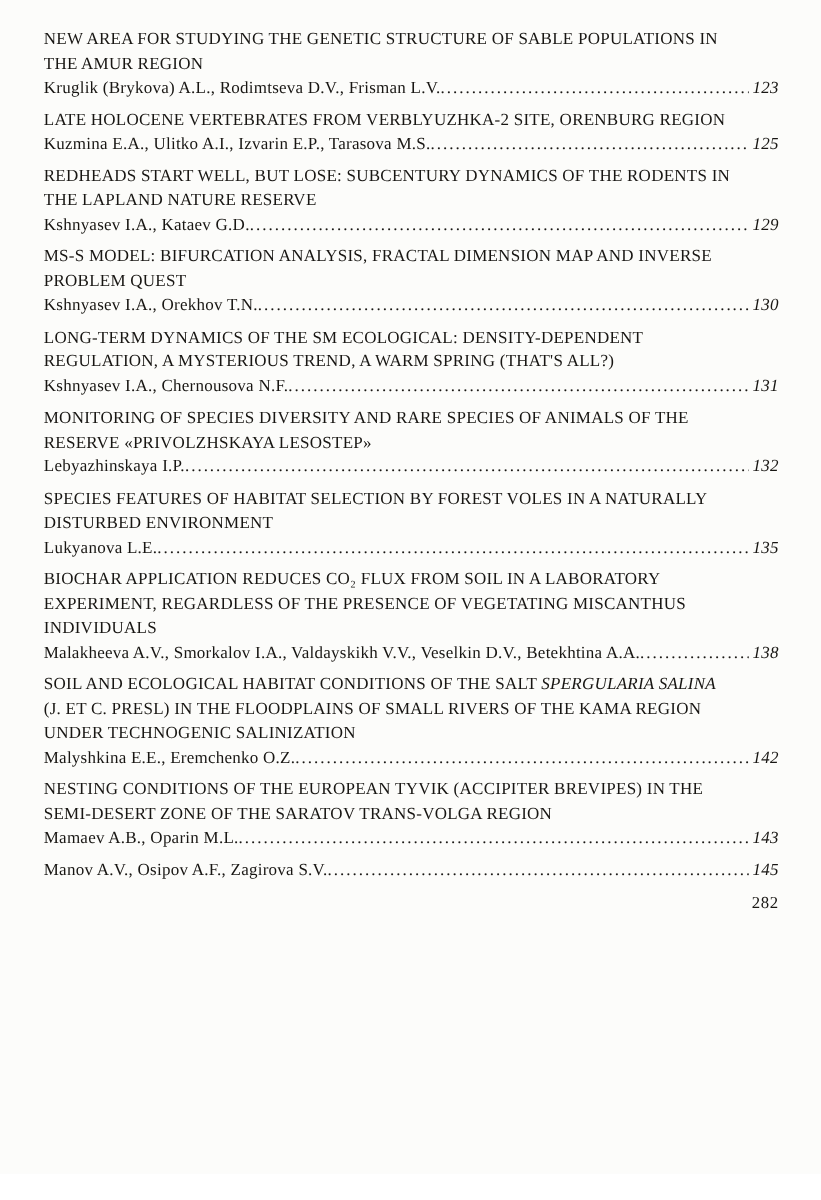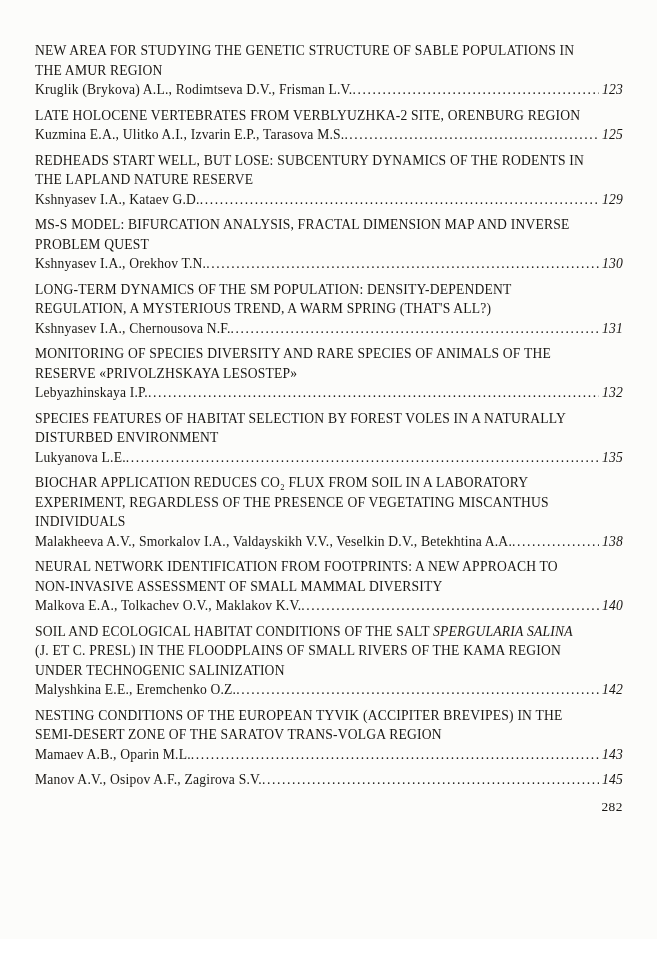--- a/index.html
+++ b/index.html
@@ -7,21 +7,21 @@
     background: #ffffff;
     font-family: "Liberation Serif", serif;
   }
   .page {
     position: relative;
     width: 657px;
     height: 939px;
     box-sizing: border-box;
     background: #fcfcfa;
     color: #181613;
-    padding: 41px 34px 0 35px;
+    padding: 21px 34px 0 35px;
     overflow: hidden;
   }
   .toc-entry { margin-bottom: 6px; }
   .entry-title {
     font-size: 13.6px;
     line-height: 19.5px;
     letter-spacing: 0.2px;
     white-space: pre-line;
   }
   .entry-title i { }
@@ -97,21 +97,21 @@
         <div class="entry-title"><span>MS-S MODEL: BIFURCATION ANALYSIS, FRACTAL DIMENSION MAP AND INVERSE
 PROBLEM QUEST</span></div>
         <div class="authors-line">
           <span class="authors">Kshnyasev I.A., Orekhov T.N.</span>
           <span class="dot-leader"></span>
           <span class="entry-pagenum">130</span>
         </div>
       </div>
 
       <div class="toc-entry">
-        <div class="entry-title"><span>LONG-TERM DYNAMICS OF THE SM POPULATION: DENSITY-DEPENDENT
+        <div class="entry-title"><span>LONG-TERM DYNAMICS OF THE SM ECOLOGICAL: DENSITY-DEPENDENT
 REGULATION, A MYSTERIOUS TREND, A WARM SPRING (THAT'S ALL?)</span></div>
         <div class="authors-line">
           <span class="authors">Kshnyasev I.A., Chernousova N.F.</span>
           <span class="dot-leader"></span>
           <span class="entry-pagenum">131</span>
         </div>
       </div>
 
       <div class="toc-entry">
         <div class="entry-title"><span>MONITORING OF SPECIES DIVERSITY AND RARE SPECIES OF ANIMALS OF THE
@@ -137,29 +137,20 @@
         <div class="entry-title"><span>BIOCHAR APPLICATION REDUCES CO₂ FLUX FROM SOIL IN A LABORATORY
 EXPERIMENT, REGARDLESS OF THE PRESENCE OF VEGETATING MISCANTHUS
 INDIVIDUALS</span></div>
         <div class="authors-line">
           <span class="authors">Malakheeva A.V., Smorkalov I.A., Valdayskikh V.V., Veselkin D.V., Betekhtina A.A. </span>
           <span class="dot-leader"></span>
           <span class="entry-pagenum">138</span>
         </div>
       </div>
 
-      <div class="toc-entry">
-        <div class="entry-title"><span>NEURAL NETWORK IDENTIFICATION FROM FOOTPRINTS: A NEW APPROACH TO
-NON-INVASIVE ASSESSMENT OF SMALL MAMMAL DIVERSITY</span></div>
-        <div class="authors-line">
-          <span class="authors">Malkova E.A., Tolkachev O.V., Maklakov K.V. </span>
-          <span class="dot-leader"></span>
-          <span class="entry-pagenum">140</span>
-        </div>
-      </div>
 
       <div class="toc-entry">
         <div class="entry-title"><span>SOIL AND ECOLOGICAL HABITAT CONDITIONS OF THE SALT </span><i>SPERGULARIA SALINA</i><span>
 (J. ET C. PRESL) IN THE FLOODPLAINS OF SMALL RIVERS OF THE KAMA REGION
 UNDER TECHNOGENIC SALINIZATION</span></div>
         <div class="authors-line">
           <span class="authors">Malyshkina E.E., Eremchenko O.Z. </span>
           <span class="dot-leader"></span>
           <span class="entry-pagenum">142</span>
         </div>

